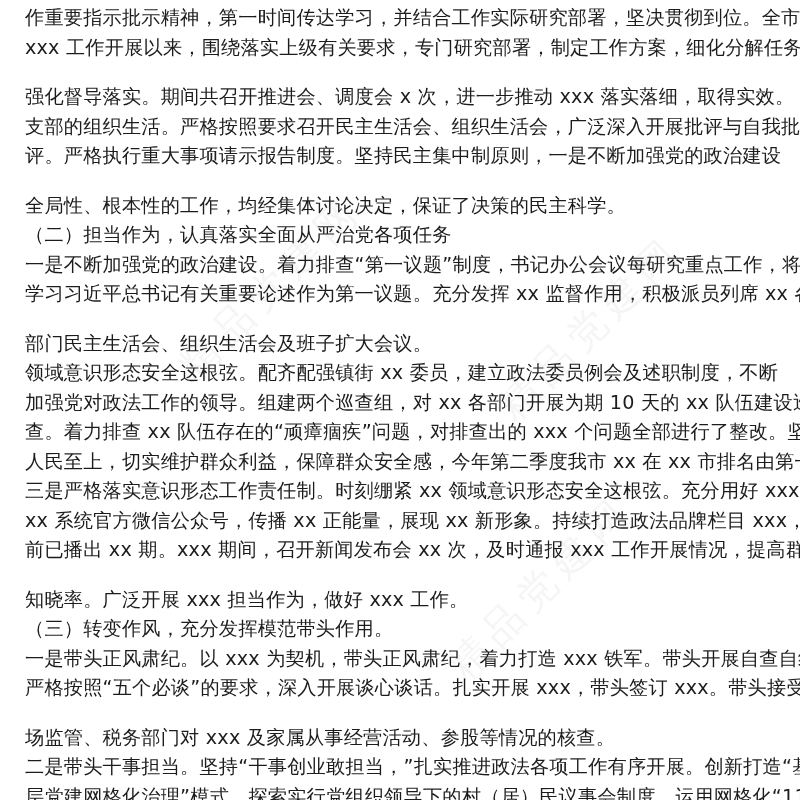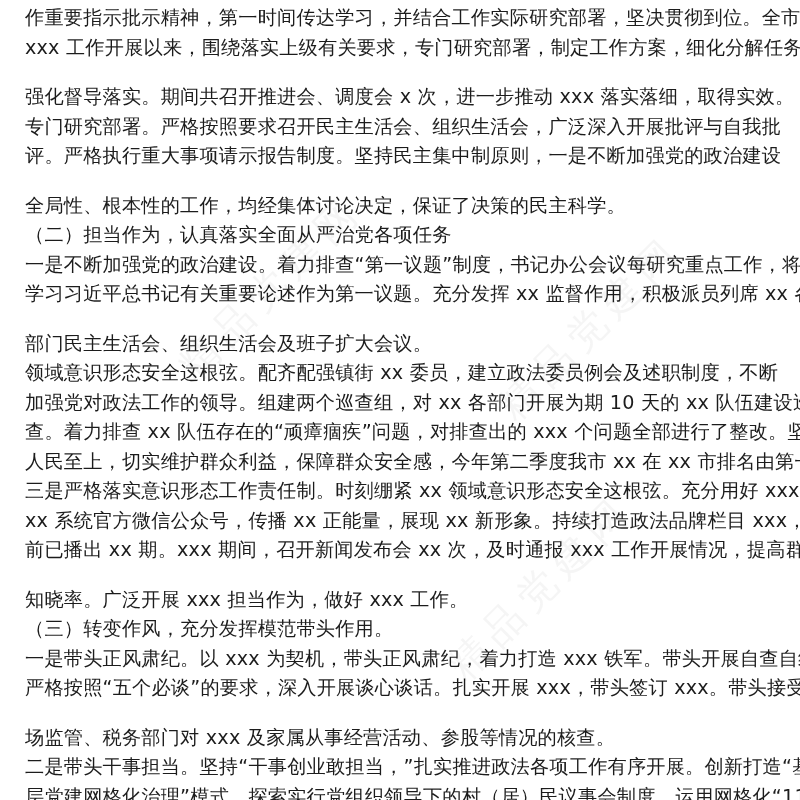--- a/index.html
+++ b/index.html
@@ -66,21 +66,21 @@
 
 <div class="page">
   <div class="watermark" style="left:150px; top:260px;">精品党建网</div>
   <div class="watermark" style="left:470px; top:300px;">精品党建网</div>
   <div class="watermark" style="left:420px; top:560px;">精品党建网</div>
 
   <div class="text-block" id="text-block">
       <span class="line">作重要指示批示精神，第一时间传达学习，并结合工作实际研究部署，坚决贯彻到位。全市</span>
       <span class="line">xxx 工作开展以来，围绕落实上级有关要求，专门研究部署，制定工作方案，细化分解任务，</span>
       <span class="line last">强化督导落实。期间共召开推进会、调度会 x 次，进一步推动 xxx 落实落细，取得实效。</span>
-      <span class="line">专门研究部署。严格按照要求召开民主生活会、组织生活会，广泛深入开展批评与自我批</span>
+      <span class="line">支部的组织生活。严格按照要求召开民主生活会、组织生活会，广泛深入开展批评与自我批</span>
       <span class="line">评。严格执行重大事项请示报告制度。坚持民主集中制原则，一是不断加强党的政治建设</span>
       <span class="line last">全局性、根本性的工作，均经集体讨论决定，保证了决策的民主科学。</span>
       <span class="line heading">（二）担当作为，认真落实全面从严治党各项任务</span>
       <span class="line">一是不断加强党的政治建设。着力排查“第一议题”制度，书记办公会议每研究重点工作，将</span>
       <span class="line">学习习近平总书记有关重要论述作为第一议题。充分发挥 xx 监督作用，积极派员列席 xx 各</span>
       <span class="line last">部门民主生活会、组织生活会及班子扩大会议。</span>
       <span class="line">领域意识形态安全这根弦。配齐配强镇街 xx 委员，建立政法委员例会及述职制度，不断</span>
       <span class="line">加强党对政法工作的领导。组建两个巡查组，对 xx 各部门开展为期 10 天的 xx 队伍建设巡</span>
       <span class="line">查。着力排查 xx 队伍存在的“顽瘴痼疾”问题，对排查出的 xxx 个问题全部进行了整改。坚持</span>
       <span class="line">人民至上，切实维护群众利益，保障群众安全感，今年第二季度我市 xx 在 xx 市排名由第一</span>

